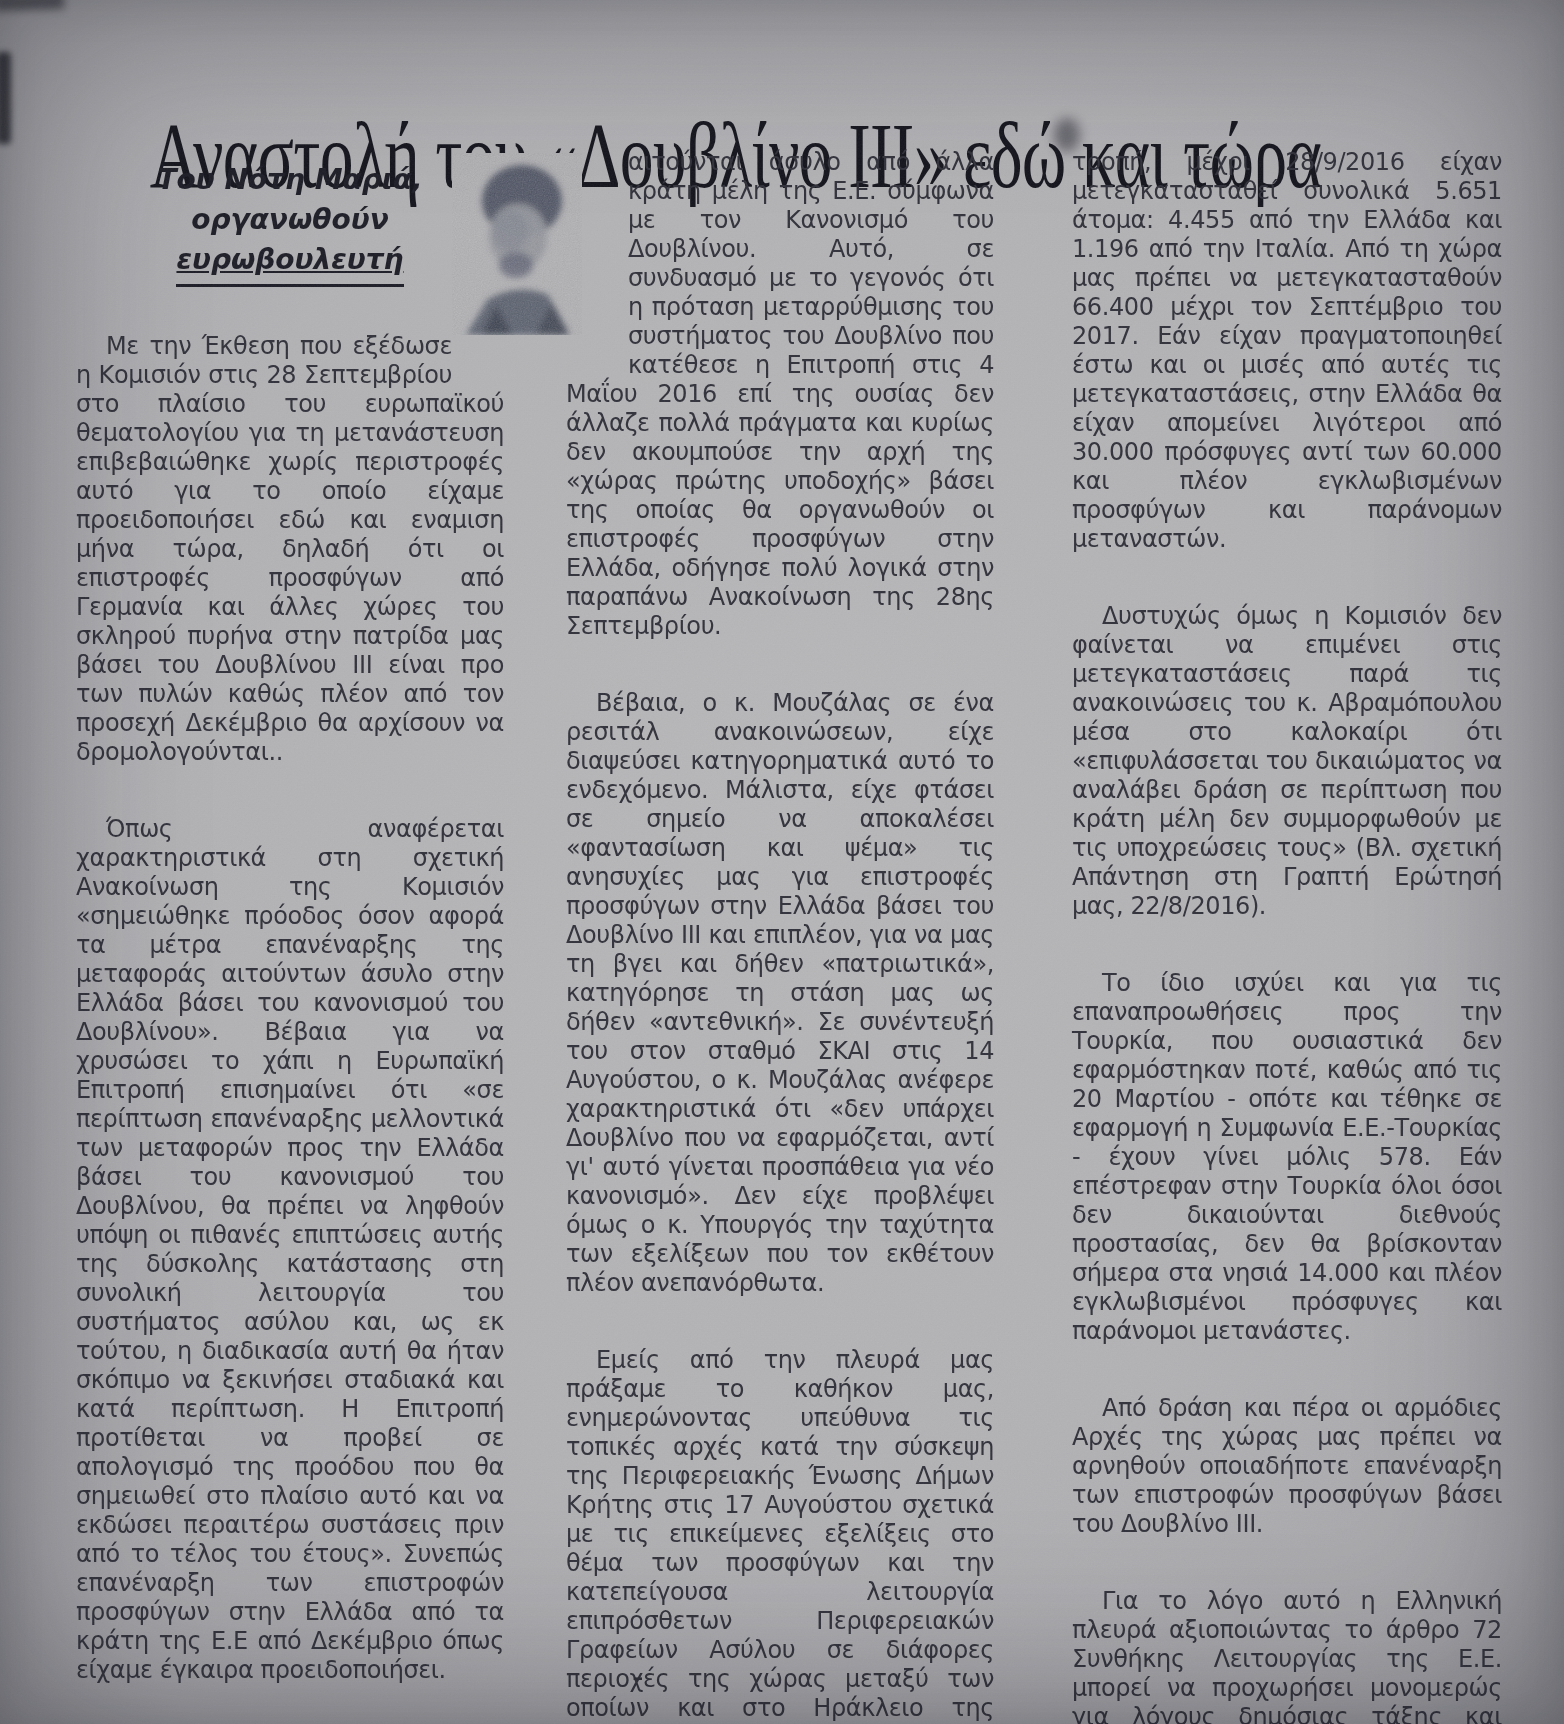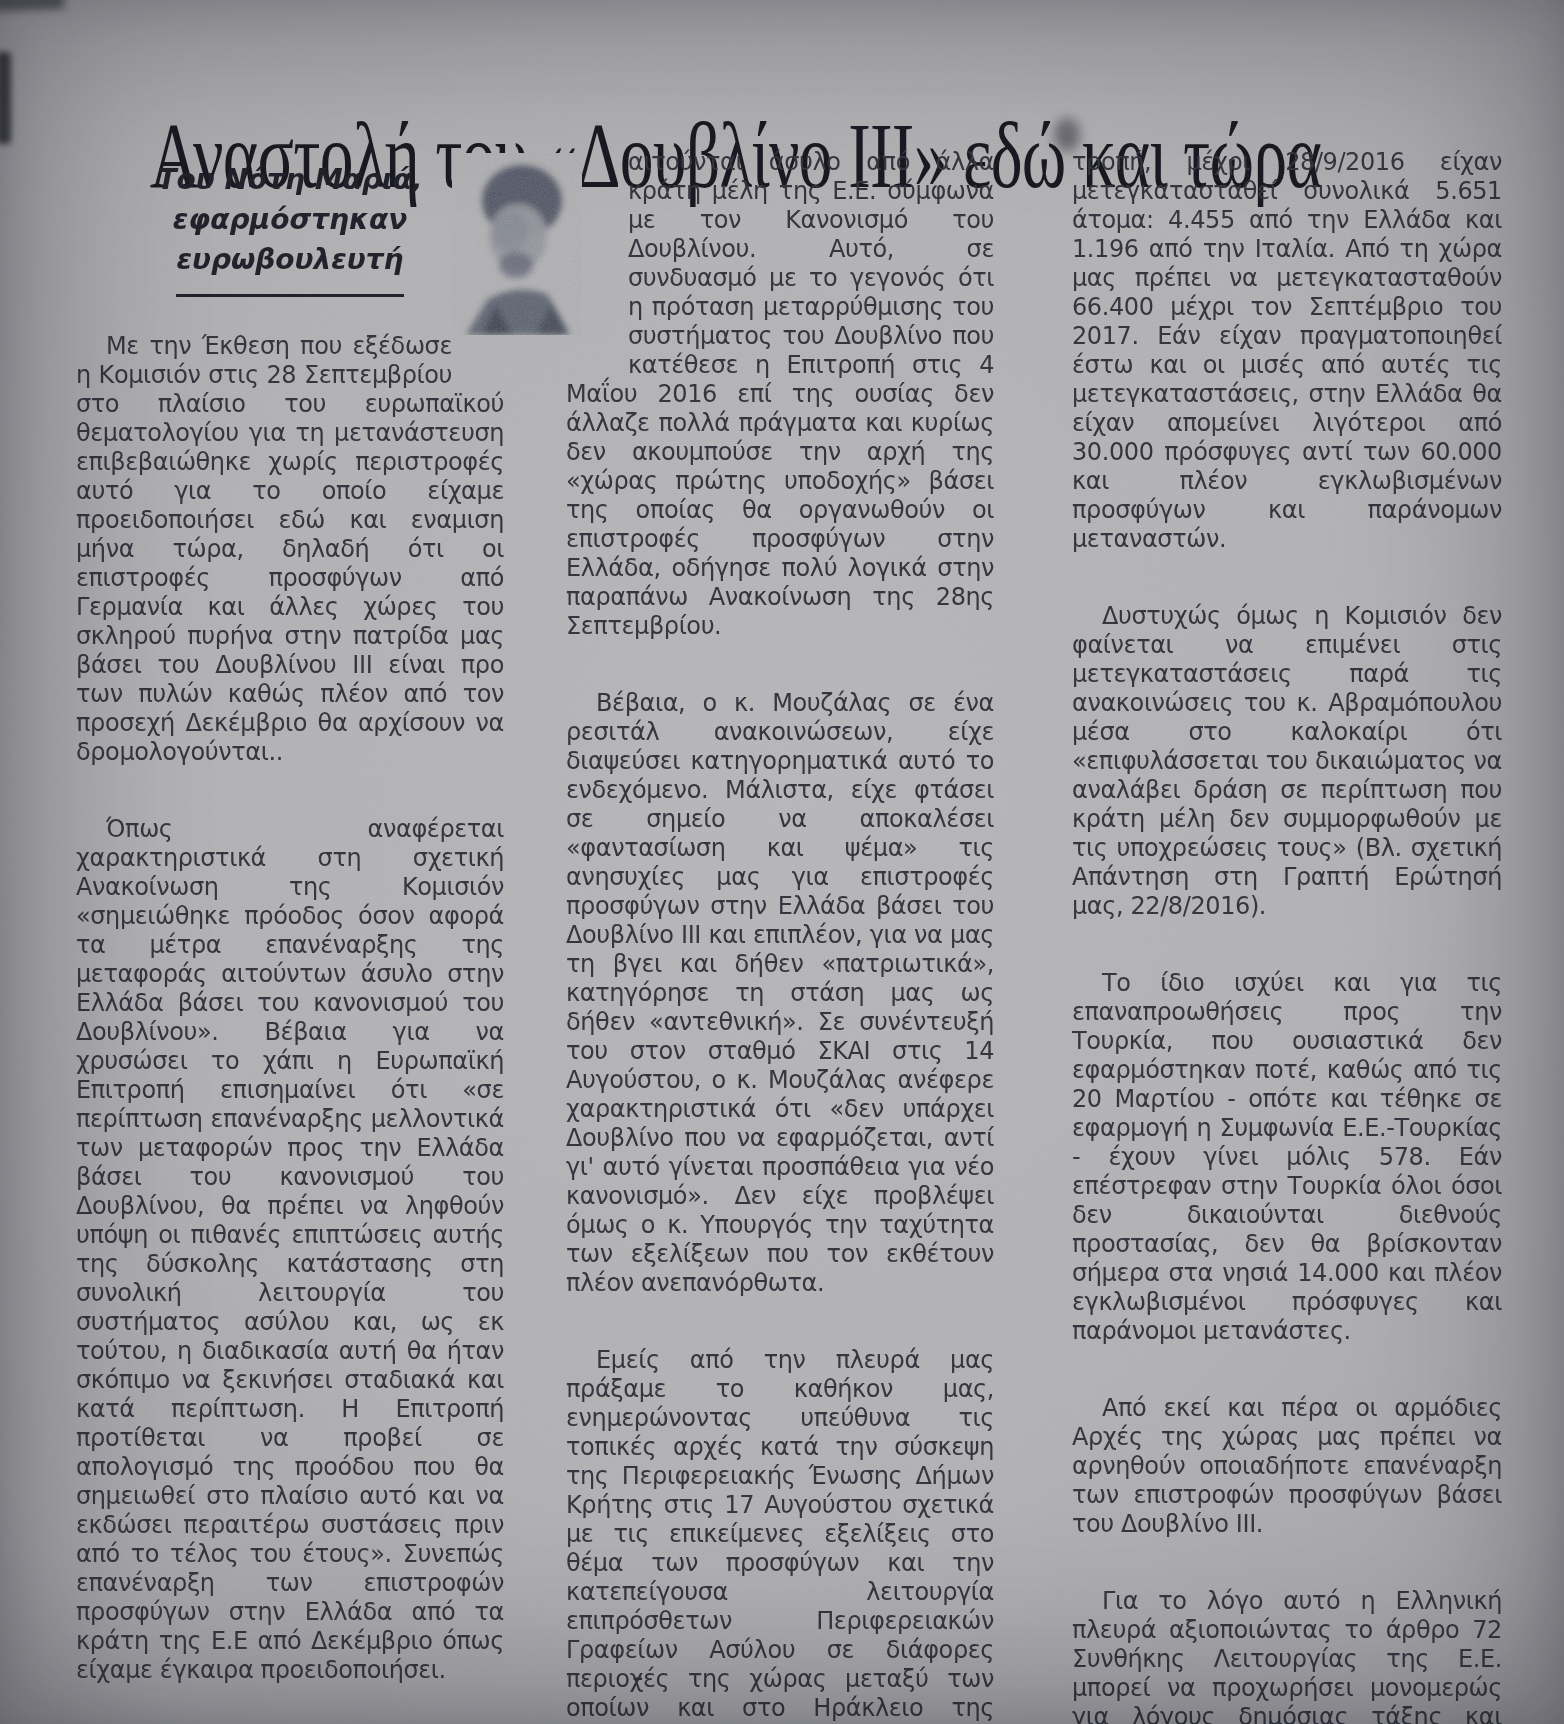--- a/index.html
+++ b/index.html
@@ -15,21 +15,21 @@
   .headline{
     position:absolute;left:0;top:38px;width:1564px;text-align:center;z-index:2;
     font-family:"Liberation Serif",serif;color:#14141d;
     font-size:94px;font-weight:500;letter-spacing:-1px;white-space:nowrap;
   }
   .headline .squeeze{display:inline-block;transform:scaleX(.72);transform-origin:50% 50%;position:relative;left:-78px;}
   .byline{
     color:#1d1d27;font-style:italic;font-weight:bold;
     font-size:28px;line-height:40px;margin:0 0 52px 0;text-align:center;
   }
-  .byline .u{border-bottom:3px solid #1d1d27;padding-bottom:18px;}
+  .byline .u{border-bottom:3px solid #1d1d27;padding-bottom:8px;text-decoration:underline;}
   .col{position:absolute;z-index:2;color:#31313b;}
   .col-1{left:76px;top:160px;width:428px;}
   .col-2{left:566px;top:148px;width:428px;}
   .col-3{left:1072px;top:148px;width:430px;}
   .para{
     margin:0;font-size:24px;line-height:29px;letter-spacing:-0.4px;
     text-align:justify;text-justify:inter-word;color:#31313b;
   }
   .para.indent{text-indent:1.25em;margin-top:48px;}
   .spacer-right{float:right;width:52px;height:58px;}
@@ -75,41 +75,41 @@
       <path d="M30 182 L44 152 L60 182 Z" fill="#2f3443" opacity="0.8"></path>
       <path d="M84 182 L100 150 L116 182 Z" fill="#2f3443" opacity="0.7"></path>
     </g>
     <rect width="130" height="182" filter="url(#grain)" opacity="0.28"></rect>
   </svg>
 </div>
 
 <div class="col col-1">
   <p class="byline">
     <span>Του Νότη Μαριά,</span><br>
-    <span>εφαρμόστηκαν </span><span class="u">ευρωβουλευτή</span>
+    <span>οργανωθούν </span><span class="u">ευρωβουλευτή</span>
   </p>
   <span class="spacer-right"></span>
 <p class="para indent">Με την Έκθεση που εξέδωσε η Κομισιόν στις 28 Σεπτεμβρίου στο πλαίσιο του ευρωπαϊκού θεματολογίου για τη μετανάστευση επιβεβαιώθηκε χωρίς περιστροφές αυτό για το οποίο είχαμε προειδοποιήσει εδώ και εναμιση μήνα τώρα, δηλαδή ότι οι επιστροφές προσφύγων από Γερμανία και άλλες χώρες του σκληρού πυρήνα στην πατρίδα μας βάσει του Δουβλίνου III είναι προ των πυλών καθώς πλέον από τον προσεχή Δεκέμβριο θα αρχίσουν να δρομολογούνται..</p>
     <p class="para indent">Όπως αναφέρεται χαρακτηριστικά στη σχετική Ανακοίνωση της Κομισιόν «σημειώθηκε πρόοδος όσον αφορά τα μέτρα επανέναρξης της μεταφοράς αιτούντων άσυλο στην Ελλάδα βάσει του κανονισμού του Δουβλίνου». Βέβαια για να χρυσώσει το χάπι η Ευρωπαϊκή Επιτροπή επισημαίνει ότι «σε περίπτωση επανέναρξης μελλοντικά των μεταφορών προς την Ελλάδα βάσει του κανονισμού του Δουβλίνου, θα πρέπει να ληφθούν υπόψη οι πιθανές επιπτώσεις αυτής της δύσκολης κατάστασης στη συνολική λειτουργία του συστήματος ασύλου και, ως εκ τούτου, η διαδικασία αυτή θα ήταν σκόπιμο να ξεκινήσει σταδιακά και κατά περίπτωση. Η Επιτροπή προτίθεται να προβεί σε απολογισμό της προόδου που θα σημειωθεί στο πλαίσιο αυτό και να εκδώσει περαιτέρω συστάσεις πριν από το τέλος του έτους». Συνεπώς επανέναρξη των επιστροφών προσφύγων στην Ελλάδα από τα κράτη της Ε.Ε από Δεκέμβριο όπως είχαμε έγκαιρα προειδοποιήσει.</p>
     <p class="para indent">Και όμως, η εξέλιξη αυτή ήταν προδιαγεγραμμένη και εύκολα προβλέψιμη, θέμα να μην εστίαζε κανείς στην κυβερνητική προπαγάνδα αλλά στα γεγονότα.</p>
     <p class="para indent">Στις 15 Ιουνίου 2015 η Ευρωπαϊκή Επιτροπή ενέκρινε στις Βρυξέλλες «την Δεύτερη Σύσταση προκειμένου να προσδιοριστούν οι ενέργειες για την αποκατάσταση των μεταφορών προς την Ελλάδα βάσει του καθεστώτος του Δουβλίνου». Σύμφωνα με την τότε Ανακοίνωση της Επιτροπής απώτερος στόχος ήταν - και παραμένει - η επανέναρξη των μεταφορών προς την Ελλάδα ατόμων που</p>
   </div>
 
 <div class="col col-2">
   <span class="spacer-left"></span>
 <p class="para">αιτούνται άσυλο από άλλα κράτη μέλη της Ε.Ε. σύμφωνα με τον Κανονισμό του Δουβλίνου. Αυτό, σε συνδυασμό με το γεγονός ότι η πρόταση μεταρρύθμισης του συστήματος του Δουβλίνο που κατέθεσε η Επιτροπή στις 4 Μαΐου 2016 επί της ουσίας δεν άλλαζε πολλά πράγματα και κυρίως δεν ακουμπούσε την αρχή της «χώρας πρώτης υποδοχής» βάσει της οποίας θα οργανωθούν οι επιστροφές προσφύγων στην Ελλάδα, οδήγησε πολύ λογικά στην παραπάνω Ανακοίνωση της 28ης Σεπτεμβρίου.</p>
     <p class="para indent">Βέβαια, ο κ. Μουζάλας σε ένα ρεσιτάλ ανακοινώσεων, είχε διαψεύσει κατηγορηματικά αυτό το ενδεχόμενο. Μάλιστα, είχε φτάσει σε σημείο να αποκαλέσει «φαντασίωση και ψέμα» τις ανησυχίες μας για επιστροφές προσφύγων στην Ελλάδα βάσει του Δουβλίνο III και επιπλέον, για να μας τη βγει και δήθεν «πατριωτικά», κατηγόρησε τη στάση μας ως δήθεν «αντεθνική». Σε συνέντευξή του στον σταθμό ΣΚΑΙ στις 14 Αυγούστου, ο κ. Μουζάλας ανέφερε χαρακτηριστικά ότι «δεν υπάρχει Δουβλίνο που να εφαρμόζεται, αντί γι' αυτό γίνεται προσπάθεια για νέο κανονισμό». Δεν είχε προβλέψει όμως ο κ. Υπουργός την ταχύτητα των εξελίξεων που τον εκθέτουν πλέον ανεπανόρθωτα.</p>
     <p class="para indent">Εμείς από την πλευρά μας πράξαμε το καθήκον μας, ενημερώνοντας υπεύθυνα τις τοπικές αρχές κατά την σύσκεψη της Περιφερειακής Ένωσης Δήμων Κρήτης στις 17 Αυγούστου σχετικά με τις επικείμενες εξελίξεις στο θέμα των προσφύγων και την κατεπείγουσα λειτουργία επιπρόσθετων Περιφερειακών Γραφείων Ασύλου σε διάφορες περιοχές της χώρας μεταξύ των οποίων και στο Ηράκλειο της Κρήτης. Επιπλέον, με συνεχείς παρεμβάσεις μας ενημερώσαμε την κοινή γνώμη και προτείναμε μια σειρά μέτρων που μπορούν να φέρουν διέξοδο στο μείζον πρόβλημα της μαζικής παρουσίας προσφύγων στα νησιά του Ανατολικού Αιγαίου, χωρίς όμως να το μεταφέρουν στην ηπειρωτική Ελλάδα και στην Κρήτη.</p>
   </div>
 
 <div class="col col-3">
     <p class="para">τροπή, μέχρι 28/9/2016 είχαν μετεγκατασταθεί συνολικά 5.651 άτομα: 4.455 από την Ελλάδα και 1.196 από την Ιταλία. Από τη χώρα μας πρέπει να μετεγκατασταθούν 66.400 μέχρι τον Σεπτέμβριο του 2017. Εάν είχαν πραγματοποιηθεί έστω και οι μισές από αυτές τις μετεγκαταστάσεις, στην Ελλάδα θα είχαν απομείνει λιγότεροι από 30.000 πρόσφυγες αντί των 60.000 και πλέον εγκλωβισμένων προσφύγων και παράνομων μεταναστών.</p>
     <p class="para indent">Δυστυχώς όμως η Κομισιόν δεν φαίνεται να επιμένει στις μετεγκαταστάσεις παρά τις ανακοινώσεις του κ. Αβραμόπουλου μέσα στο καλοκαίρι ότι «επιφυλάσσεται του δικαιώματος να αναλάβει δράση σε περίπτωση που κράτη μέλη δεν συμμορφωθούν με τις υποχρεώσεις τους» (Βλ. σχετική Απάντηση στη Γραπτή Ερώτησή μας, 22/8/2016).</p>
     <p class="para indent">Το ίδιο ισχύει και για τις επαναπροωθήσεις προς την Τουρκία, που ουσιαστικά δεν εφαρμόστηκαν ποτέ, καθώς από τις 20 Μαρτίου - οπότε και τέθηκε σε εφαρμογή η Συμφωνία Ε.Ε.-Τουρκίας - έχουν γίνει μόλις 578. Εάν επέστρεφαν στην Τουρκία όλοι όσοι δεν δικαιούνται διεθνούς προστασίας, δεν θα βρίσκονταν σήμερα στα νησιά 14.000 και πλέον εγκλωβισμένοι πρόσφυγες και παράνομοι μετανάστες.</p>
-    <p class="para indent">Από εκεί και πέρα οι αρμόδιες Αρχές της χώρας μας πρέπει να αρνηθούν οποιαδήποτε επανέναρξη των επιστροφών προσφύγων βάσει του Δουβλίνο III.</p>
+    <p class="para indent">Από δράση και πέρα οι αρμόδιες Αρχές της χώρας μας πρέπει να αρνηθούν οποιαδήποτε επανέναρξη των επιστροφών προσφύγων βάσει του Δουβλίνο III.</p>
     <p class="para indent">Για το λόγο αυτό η Ελληνική πλευρά αξιοποιώντας το άρθρο 72 Συνθήκης Λειτουργίας της Ε.Ε. μπορεί να προχωρήσει μονομερώς για λόγους δημόσιας τάξης και εσωτερικής ασφάλειας σε αναστολή της εφαρμογής του Δουβλίνο III μέχρις ότου το ισχύον Σύστημα του Δουβλίνου καταργηθεί και στη θέση του έρθει μία Συμφωνία που πλέον θα κατανέμει δίκαια και αναλογικά τους πρόσφυγες και τους παράνομους μετανάστες μεταξύ όλων ανεξαιρέτως των κρατών της Ε.Ε. όπως έχω επανειλημμένα τονίσει.</p>
   </div>
 
 <div class="footer-mark">-</div>
 
 <div class="artifact-left-bar"></div>
 <div class="artifact-corner"></div>
 <div class="artifact-top-dot"></div>
 
 <svg class="noise" width="1564" height="1724" aria-hidden="true">

